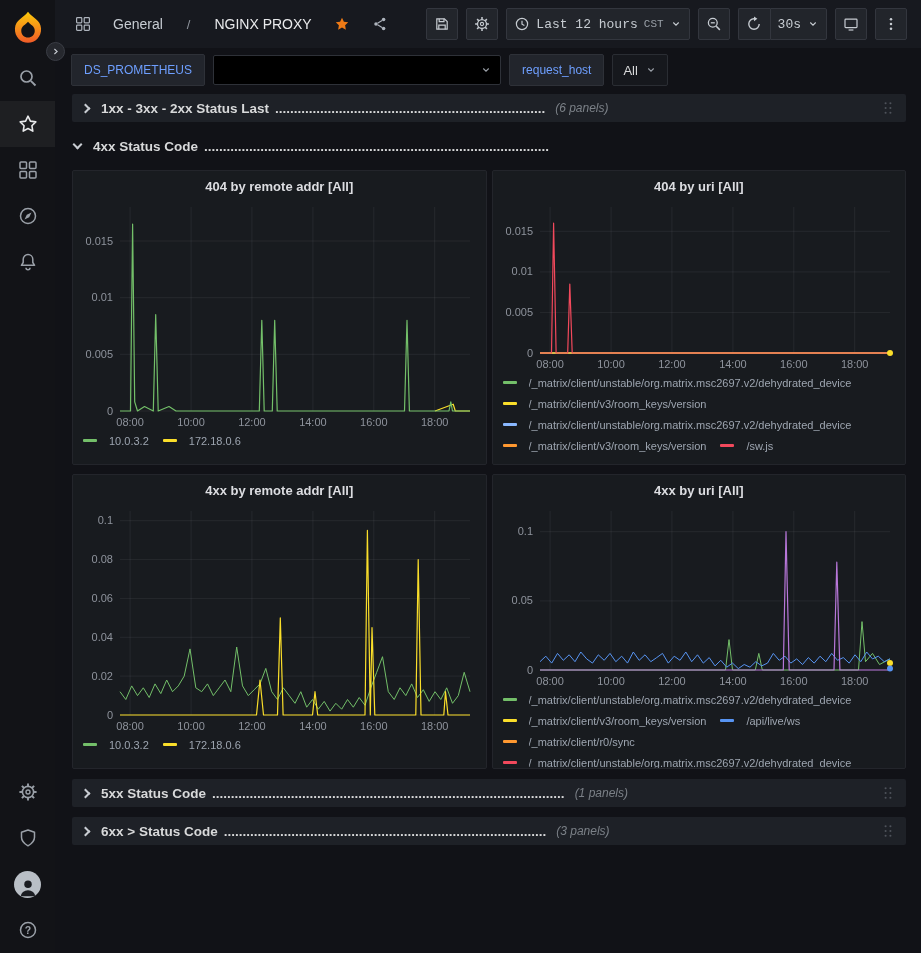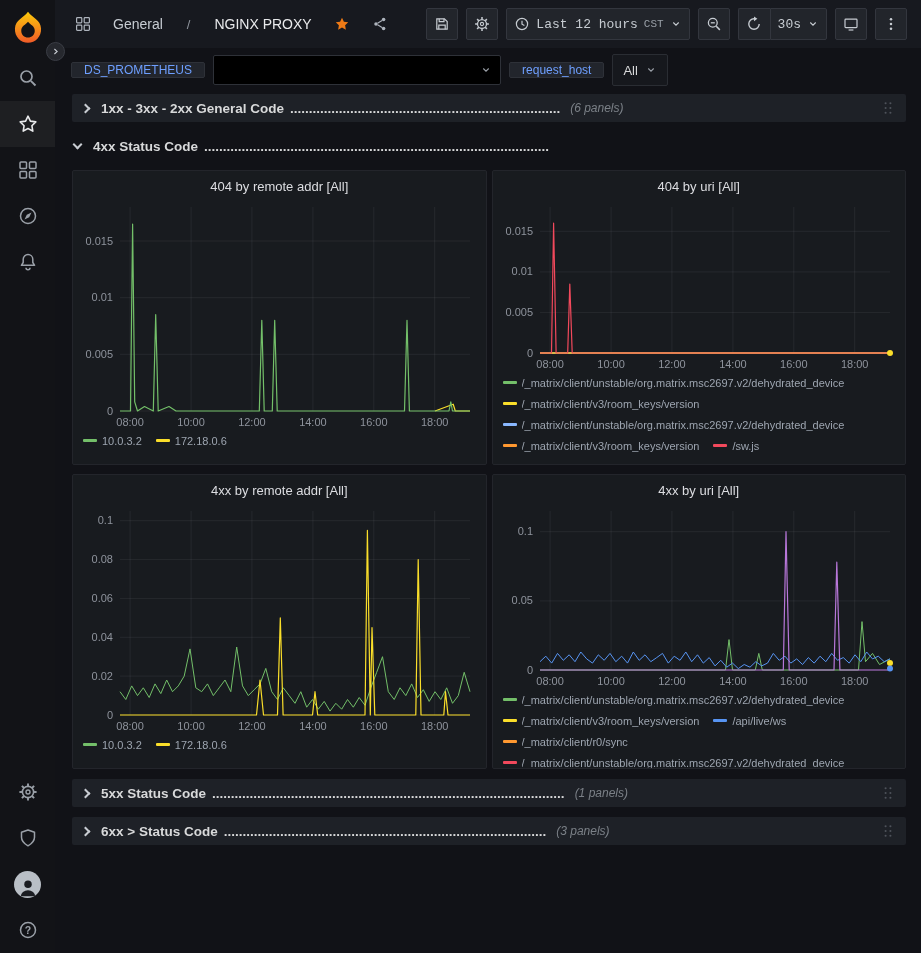--- a/index.html
+++ b/index.html
@@ -33,21 +33,21 @@
   .tbtn{height:32px;min-width:32px;display:flex;align-items:center;justify-content:center;gap:6px;
     background:#22252b;border:1px solid #33363e;border-radius:2px;color:#c7ccd2;cursor:pointer;padding:0 7px;font-size:13px;
     font-family:Liberation Mono, monospace}
   .tbtn .tz{font-size:11px;color:#9aa0a8}
   .btn-group{display:flex}
   .btn-group .tbtn:first-child{border-radius:2px 0 0 2px;border-right:none}
   .btn-group .tbtn:last-child{border-radius:0 2px 2px 0}
 
   
   .subbar{height:44px;display:flex;align-items:center;gap:8px;padding:0 16px;flex:none}
-  .var-chip{height:16px;display:flex;align-items:center;padding:0 12px;background:#22252c;border:1px solid #2e3138;border-radius:2px;
+  .var-chip{height:32px;display:flex;align-items:center;padding:0 12px;background:#22252c;border:1px solid #2e3138;border-radius:2px;
     color:#6e9fff;font-size:12px;font-weight:500;cursor:pointer}
   .var-black{width:288px;height:30px;background:#000;border:1px solid #2e3138;border-radius:2px;display:flex;align-items:center;
     justify-content:flex-end;padding:0 8px;cursor:pointer;color:#9aa0a8}
   .var-value{height:32px;display:flex;align-items:center;gap:7px;padding:0 10px;background:#16181d;border:1px solid #2a2d33;
     border-radius:2px;color:#d8d9da;cursor:pointer;font-size:13px}
 
   
   .content{flex:1;padding:2px 15px 16px 17px;overflow:hidden}
   .row-head{display:flex;align-items:center;height:28px;margin-bottom:10px;cursor:pointer}
   .row-head.collapsed{background:#1e2127;border-radius:2px;padding:0 10px}
@@ -58,28 +58,28 @@
   .row-title{font-size:13.5px;font-weight:700;color:#d8d9da;white-space:nowrap}
   .row-leader{font-size:13.5px;font-weight:700;color:#d8d9da;margin-left:6px;white-space:nowrap;overflow:hidden}
   .row-count{font-size:12px;font-style:italic;color:#7b8087;margin-left:10px;white-space:nowrap}
   .row-spacer{flex:1}
   .drag{color:#4e525a;cursor:grab;display:flex;align-items:center}
 
   
   .grid4{display:grid;grid-template-columns:1fr 1fr;gap:9px 5px;margin-bottom:10px}
   .panel{height:295px;background:#181b1f;border:1px solid #23252b;border-radius:2px;display:flex;flex-direction:column;
     overflow:hidden;padding-top:6px}
-  .panel-title{height:22px;line-height:20px;text-align:center;font-size:13px;font-weight:400;color:#dcdde1;cursor:pointer;flex:none}
+  .panel-title{height:22px;line-height:20px;text-align:center;font-size:13px;font-weight:700;color:#dcdde1;cursor:pointer;flex:none}
   svg.chart{display:block;margin:2px auto 0;flex:none}
   .tk{fill:#8e939c;font-size:11px}
   .ty{text-anchor:end}
   .tx{text-anchor:middle}
   .gh,.gv{stroke:rgba(204,204,220,.08);stroke-width:1}
   .legend{flex:1;display:flex;flex-wrap:wrap;align-content:flex-start;column-gap:14px;row-gap:6px;padding:2px 10px 0;overflow:hidden}
-  .legend-item{display:flex;align-items:center;gap:5px;max-width:100%;height:15px;cursor:pointer;overflow:hidden}
+  .legend-item{display:flex;align-items:center;gap:12px;max-width:100%;height:15px;cursor:pointer;overflow:hidden}
   .swatch{width:14px;height:3px;border-radius:1px;flex:none}
   .legend-label{font-size:11px;color:#9da5b0;white-space:nowrap;overflow:hidden}
 </style>
 </head>
 <body>
 
 <svg style="position:absolute;width:0;height:0" aria-hidden="true">
   <defs>
     <linearGradient id="lg-flame" x1="0" y1="0" x2="0" y2="1">
       <stop offset="0" stop-color="#FBCA0A"></stop>
@@ -357,21 +357,21 @@
         <svg class="ic" width="12" height="12" style="color:#9aa0a8">
             <use href="#i-caret"></use>
           </svg>
       </div>
     </div>
 
     <div class="content">
 
       <div class="row-head collapsed">
         <span class="cv cv-r"></span>
-        <span class="row-title">1xx - 3xx - 2xx General Code</span>
+        <span class="row-title">1xx - 3xx - 2xx Status Last</span>
         <span class="row-leader">........................................................................</span>
         <span class="row-count">(6 panels)</span>
         <span class="row-spacer"></span>
         <span class="drag">
             <svg class="ic" width="16" height="18">
               <use href="#i-drag"></use>
             </svg>
           </span>
       </div>
 

